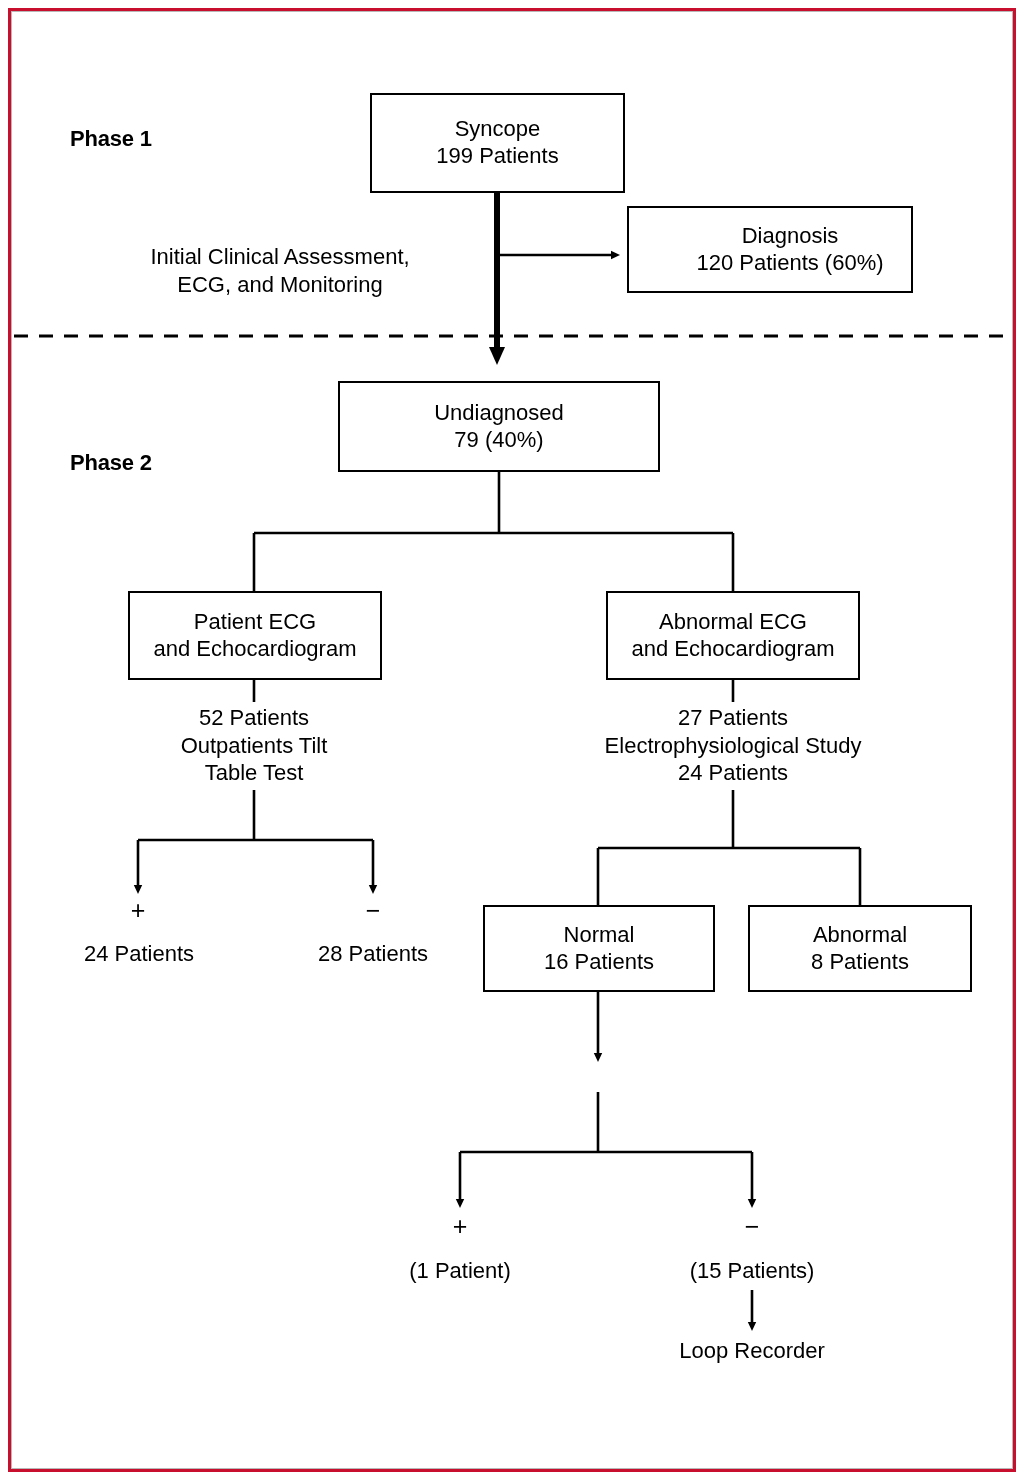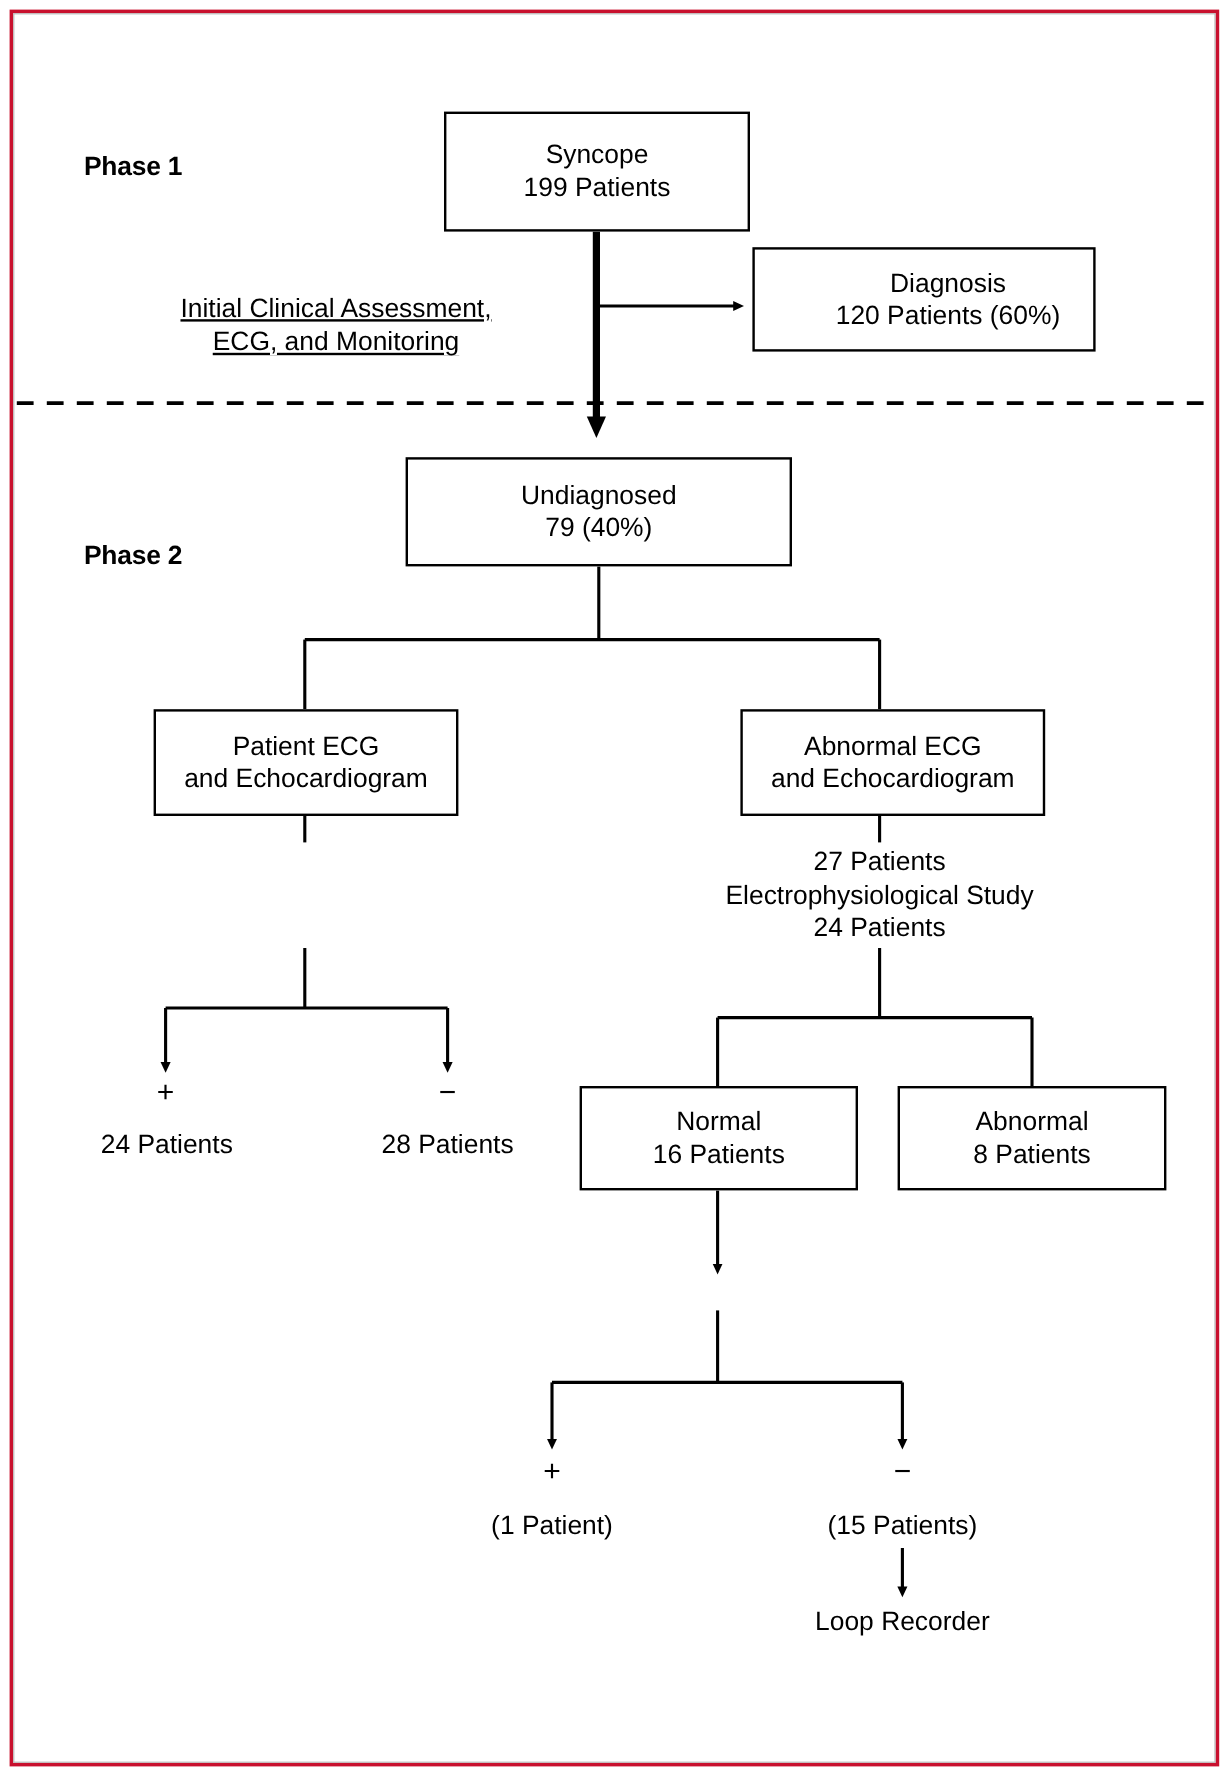--- a/index.html
+++ b/index.html
@@ -151,40 +151,45 @@
   <div class="node-box" style="left:338px; top:381px; width:322px; height:91px;">
     <span class="line-1">Undiagnosed</span>
     <span class="line-2">79 (40%)</span>
   </div>
 
   <div class="node-box" style="left:128px; top:591px; width:254px; height:89px;">
     <span class="line-1">Patient ECG</span>
     <span class="line-2">and Echocardiogram</span>
   </div>
 
-  <div class="node-box" style="left:606px; top:591px; width:254px; height:89px;margin-left:11px;">
+  <div class="node-box" style="left:606px; top:591px; width:254px; height:89px;">
     <span class="line-1">Abnormal ECG</span>
     <span class="line-2">and Echocardiogram</span>
   </div>
 
   <div class="node-box" style="left:483px; top:905px; width:232px; height:87px;">
     <span class="line-1">Normal</span>
     <span class="line-2">16 Patients</span>
   </div>
 
   <div class="node-box" style="left:748px; top:905px; width:224px; height:87px;">
     <span class="line-1">Abnormal</span>
     <span class="line-2">8 Patients</span>
   </div>
 
-  <div class="free-text" style="left:135px; top:243px; width:290px;text-decoration:underline;">
+  <div class="free-text" style="left:135px; top:243px; width:290px;">
     <span class="line-1">Initial Clinical Assessment,</span>
     <span class="line-2">ECG, and Monitoring</span>
   </div>
 
+  <div class="free-text" style="left:104px; top:704px; width:300px;">
+    <span class="line-1">52 Patients</span>
+    <span class="line-2">Outpatients Tilt</span>
+    <span class="line-2">Table Test</span>
+  </div>
 
   <div class="free-text" style="left:583px; top:704px; width:300px;">
     <span class="line-1">27 Patients</span>
     <span class="line-2">Electrophysiological Study</span>
     <span class="line-2">24 Patients</span>
   </div>
 
 
   <div class="free-text" style="left:622px; top:1337px; width:260px;">Loop Recorder</div>
 

